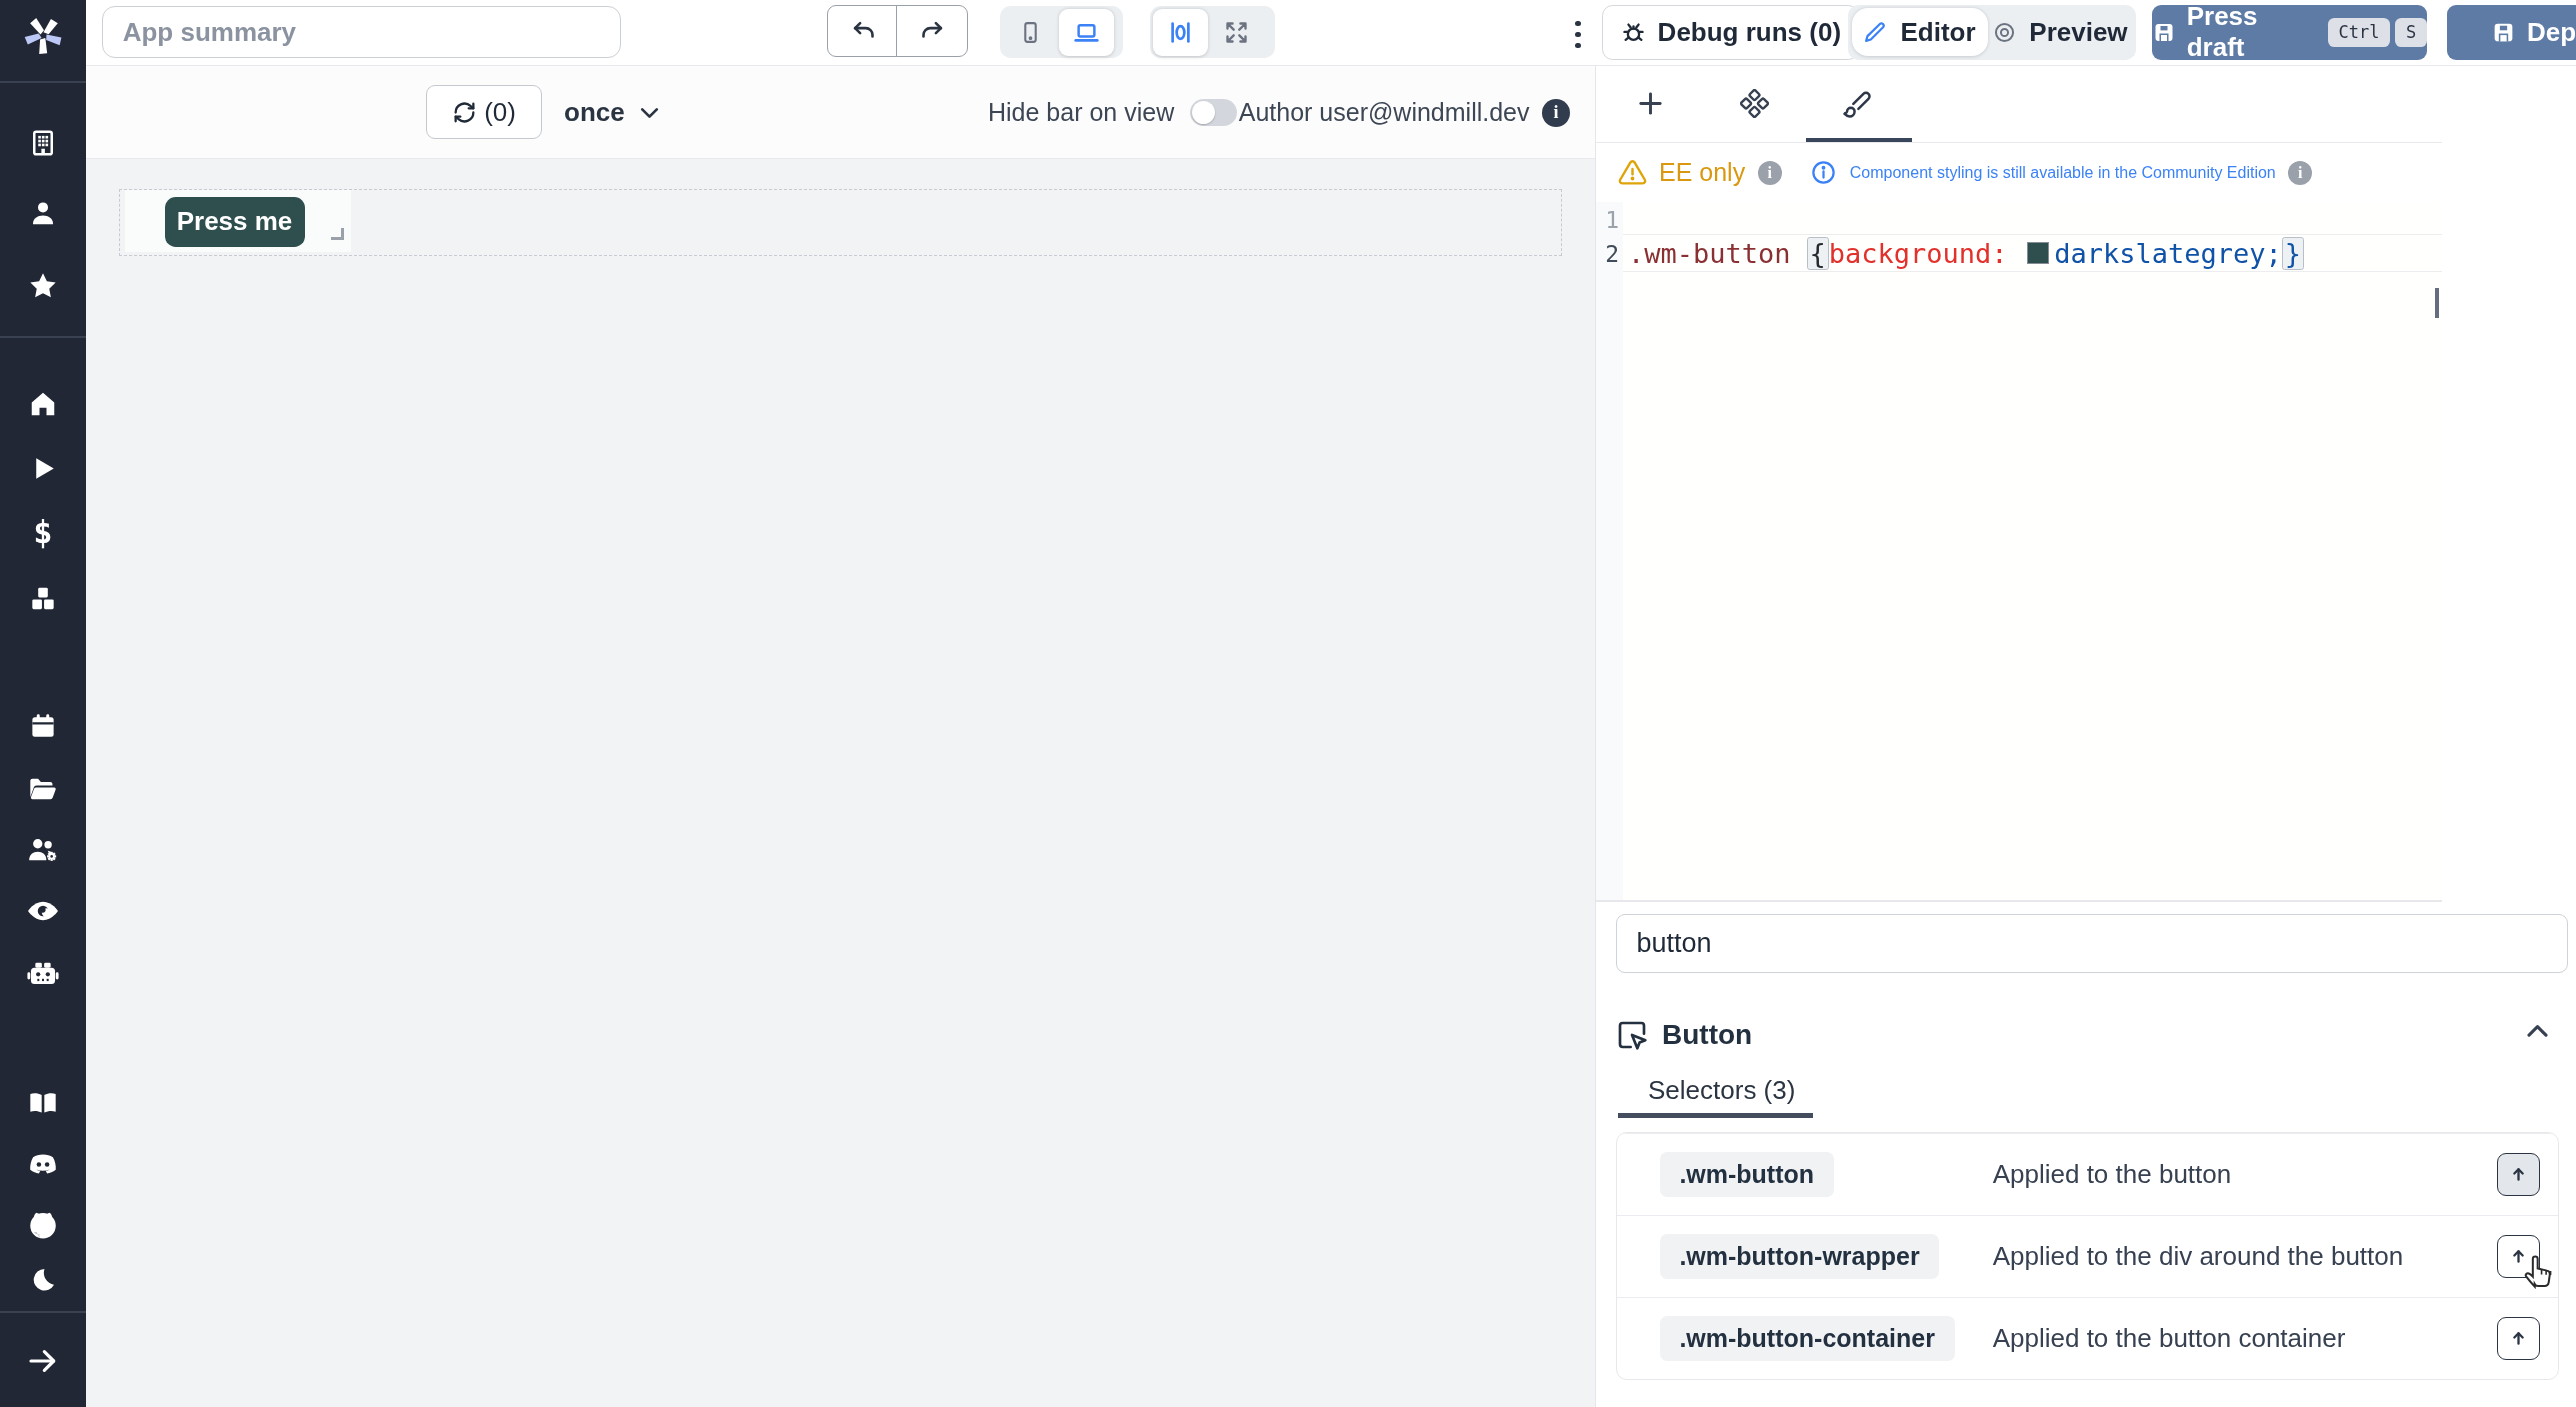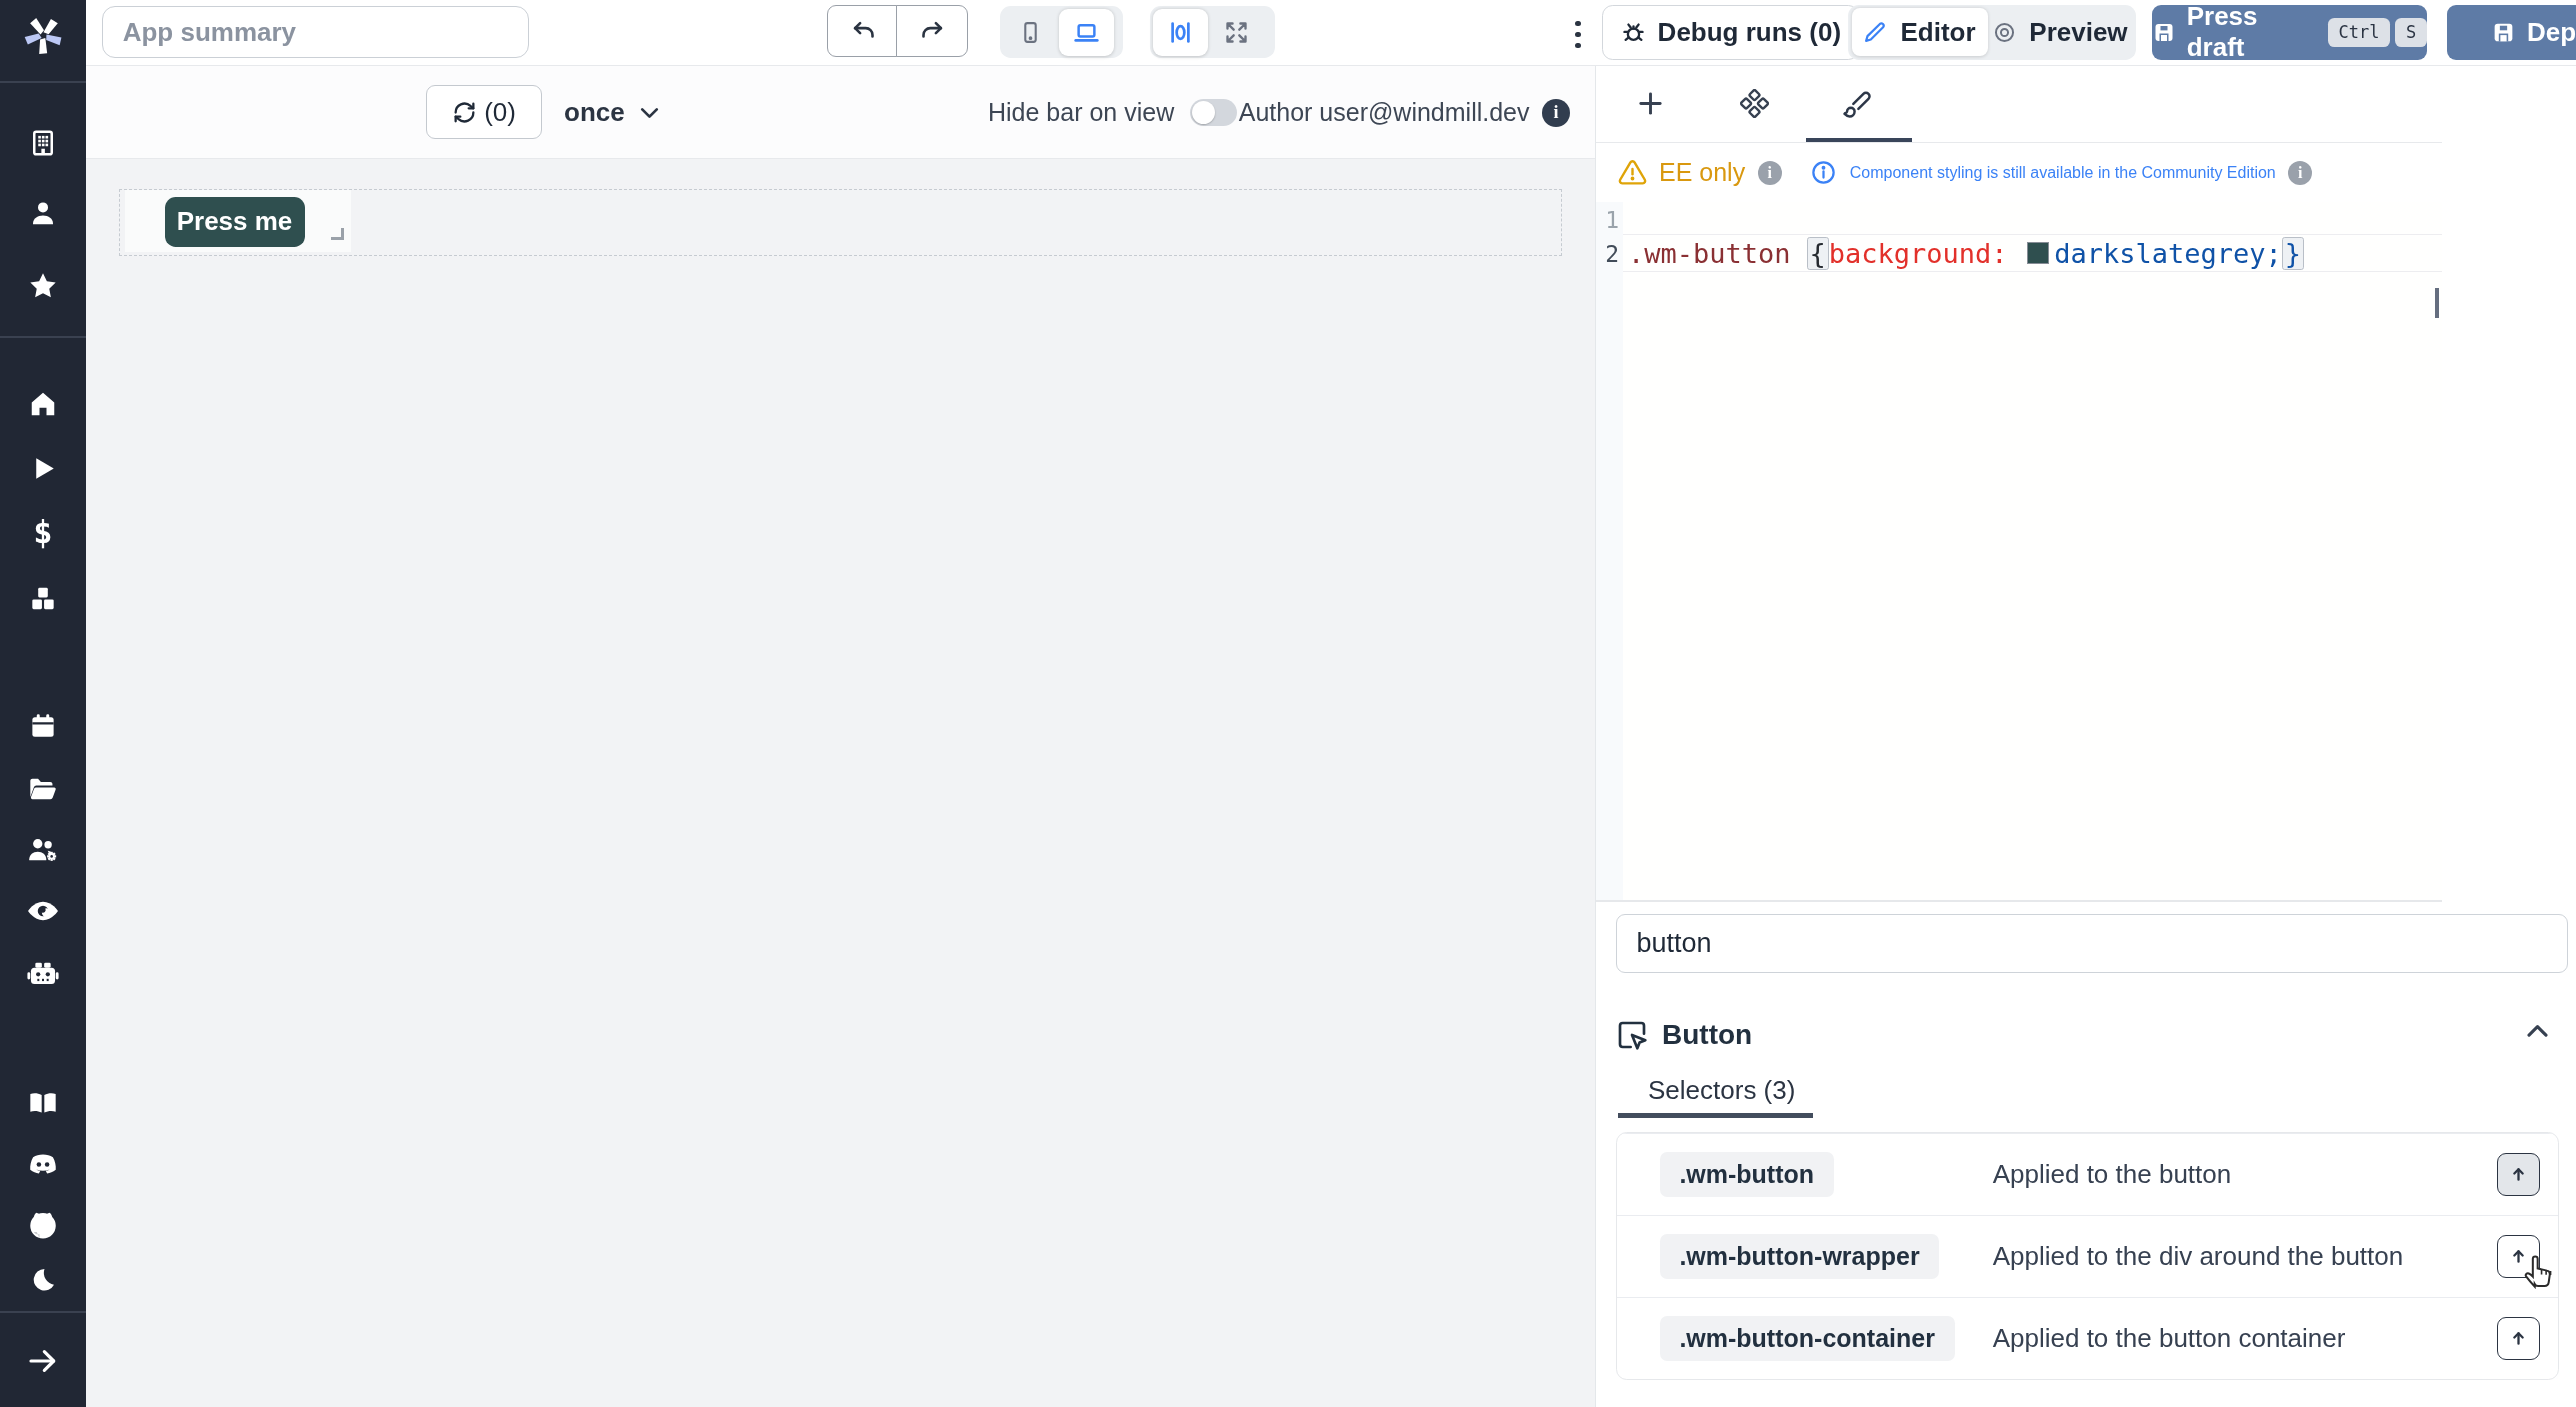--- a/index.html
+++ b/index.html
@@ -13,33 +13,33 @@
   svg{display:block}
 
   
   #sidebar{position:absolute;left:0;top:0;width:86px;height:1408px;background:var(--sb)}
   .sb-item{position:absolute;left:0;width:86px;height:41px;display:flex;align-items:center;justify-content:center;cursor:pointer}
   .sb-div{position:absolute;left:0;width:86px;height:1.8px;background:var(--sb-div)}
   .sb-dollar{color:#fff;font-weight:700;font-size:32px;font-family:"DejaVu Sans Mono",monospace}
 
   
   #header{position:absolute;left:86px;top:0;width:2490px;height:66px;background:#fff;border-bottom:1.8px solid var(--bd)}
-  #summary-input{position:absolute;left:16px;top:6.3px;width:427px;height:52px;border:1.8px solid #cbd0d6;border-radius:13px;
+  #summary-input{position:absolute;left:16px;top:6.3px;width:519px;height:52px;border:1.8px solid #cbd0d6;border-radius:13px;
     padding:0 19.7px;font-size:26px;font-family:"Liberation Sans",sans-serif;color:#374151;outline:none}
   #summary-input::placeholder{color:#8b93a0;font-weight:700}
   .hbtn{position:absolute;top:5.4px;height:52px;background:#fff;border:1.8px solid #9aa0a8;display:flex;align-items:center;justify-content:center;cursor:pointer}
   .grp{position:absolute;top:6.3px;height:52px;background:#eceff2;border-radius:10.7px;display:flex;align-items:center;padding:0 2.7px;gap:1.8px}
   .grp .cell{width:55px;height:47px;display:flex;align-items:center;justify-content:center;border-radius:9px;cursor:pointer}
   .grp .sel{background:#fff;box-shadow:0 0.9px 3.6px rgba(0,0,0,.18)}
   .dots{position:absolute;left:1474px;top:15px;width:36px;height:39px;display:flex;flex-direction:column;align-items:center;justify-content:center;gap:5.4px;cursor:pointer}
   .dots i{width:5.4px;height:5.4px;border-radius:50%;background:#2b3442}
   .wbtn{position:absolute;top:4.5px;height:55px;background:#fff;border:1.8px solid #d3d7dc;border-radius:10.7px;
     display:flex;align-items:center;justify-content:center;gap:10.7px;font-size:26px;font-weight:700;color:#1f2937;cursor:pointer}
   .seg{position:absolute;left:1762px;top:4.5px;width:288px;height:55px;background:#eceff2;border-radius:10.7px;display:flex;align-items:center;padding:0 3.6px}
-  .seg .opt{height:48px;display:flex;align-items:center;justify-content:center;gap:12px;font-size:26px;font-weight:700;color:#1f2937;border-radius:8px;cursor:pointer}
+  .seg .opt{height:48px;display:flex;align-items:center;justify-content:center;gap:12px;font-size:26px;font-weight:700;color:#1f2937;border-radius:16px;cursor:pointer}
   .bluebtn{position:absolute;top:4.5px;height:55px;background:var(--slate);border-radius:9px;display:flex;align-items:center;
     justify-content:center;gap:10.7px;color:#fff;font-size:26px;font-weight:700;cursor:pointer}
   kbd{background:#dde1e7;color:#2a3342;border-radius:6.3px;padding:4.5px 10.7px;font-family:"DejaVu Sans Mono",monospace;font-size:17px;font-weight:400}
 
   
   #canvas-toolbar{position:absolute;left:86px;top:66px;width:1509px;height:93px;background:#fcfcfd;border-bottom:1.8px solid var(--bd)}
   #refresh-btn{position:absolute;left:340px;top:19px;width:116px;height:54px;background:#fff;border:1.8px solid #c4c9cf;border-radius:9px;
     display:flex;align-items:center;justify-content:center;gap:7.2px;font-size:26px;color:#1f2937;cursor:pointer}
   #once-select{position:absolute;left:478px;top:0;height:93px;display:flex;align-items:center;gap:12.5px;font-size:26px;font-weight:700;color:#2b3442;cursor:pointer}
   #hidebar{position:absolute;left:902px;top:0;height:93px;display:flex;align-items:center;gap:16px;font-size:25px;color:var(--mut)}

